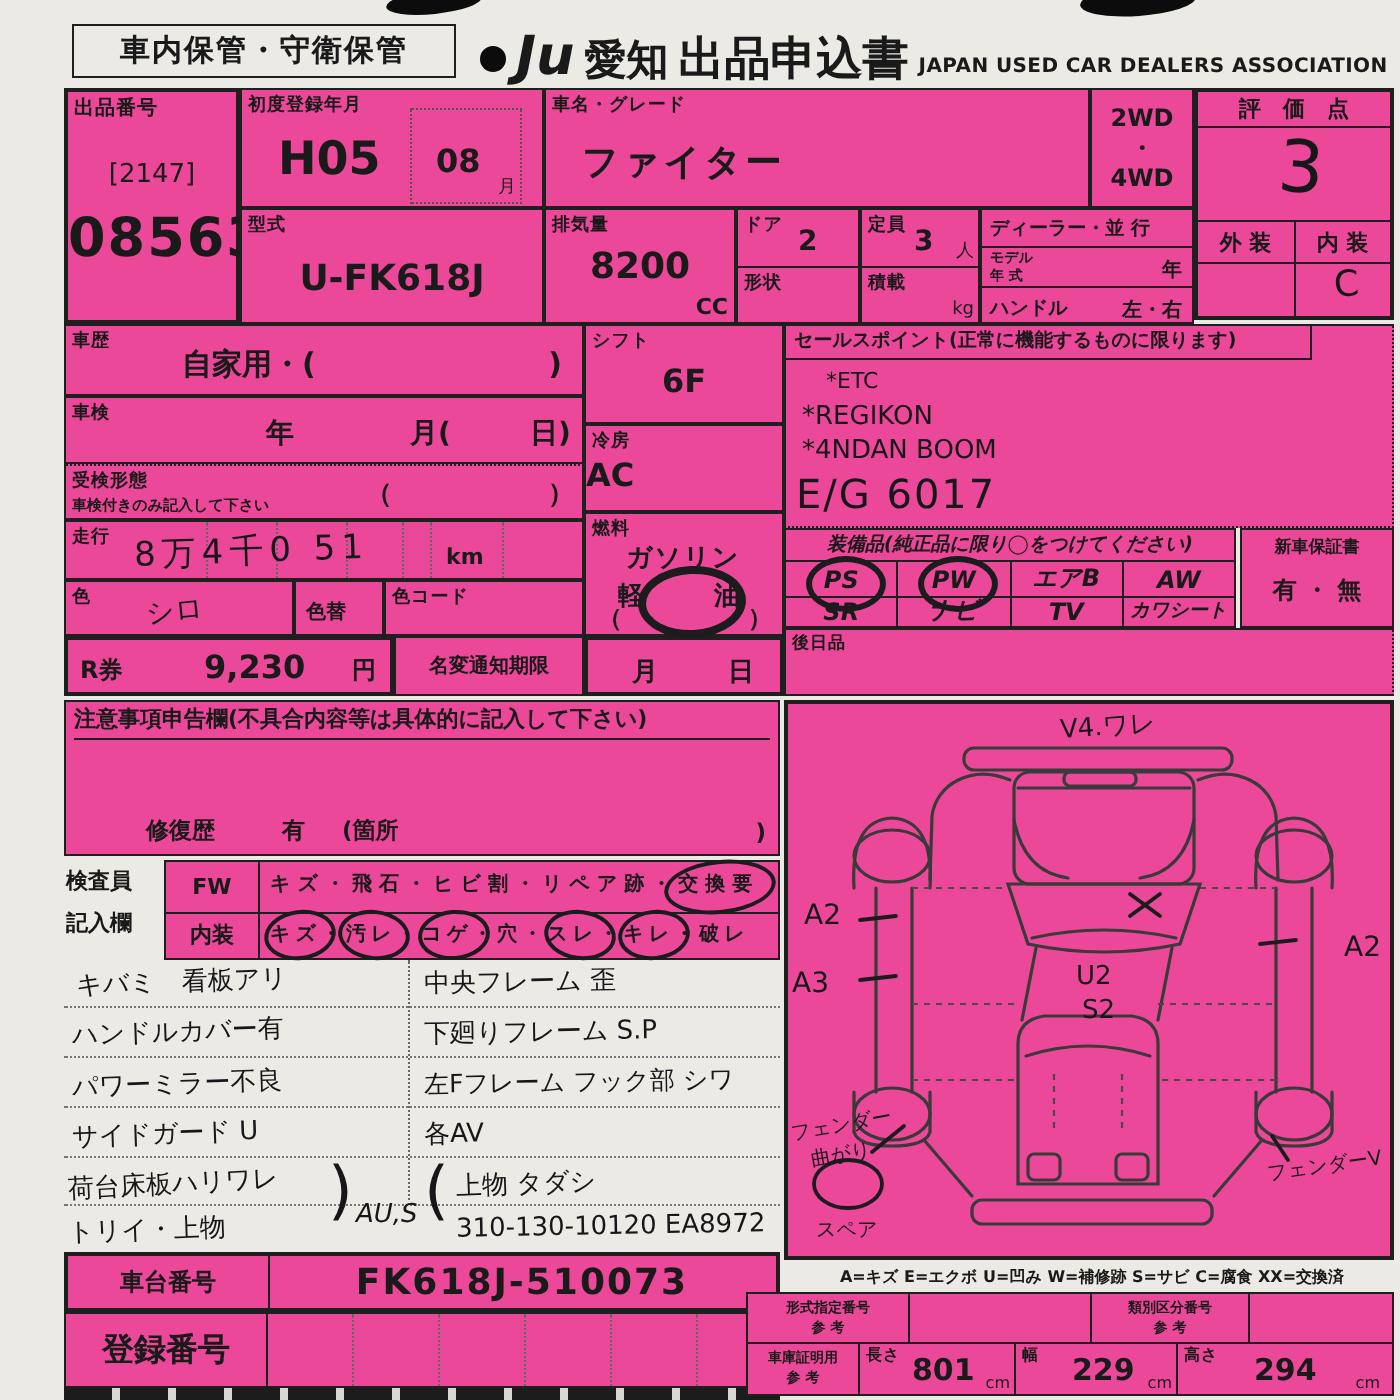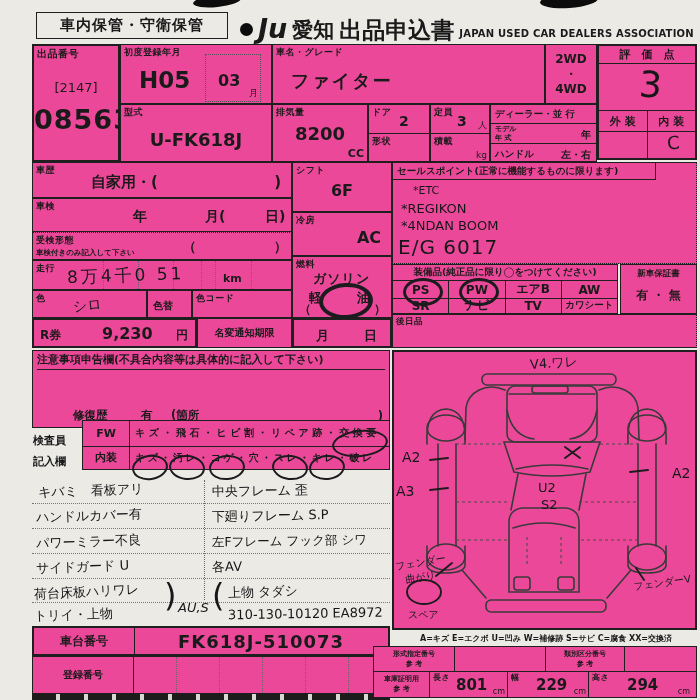--- a/index.html
+++ b/index.html
@@ -41,21 +41,21 @@
   <div class="bx b2" style="left:32px;top:44px;width:88px;height:118px;">
     <span class="lbl" style="font-size:10px;">出品番号</span>
     <div class="ab" style="top:34px;width:100%;text-align:center;font-size:13px;">[2147]</div>
     <div class="ab bold" style="top:58px;width:100%;text-align:center;font-size:27px;letter-spacing:1px;">08563</div>
   </div>
 
   <div class="bx" style="left:120px;top:44px;width:152px;height:60px;">
     <span class="lbl">初度登録年月</span>
     <div class="ab bold" style="left:18px;top:22px;font-size:23px;">H05</div>
     <div class="ab" style="left:84px;top:9px;width:54px;height:46px;border:1.3px dotted #555;">
-      <span class="ab bold" style="left:12px;top:16px;font-size:16px;">03</span>
+      <span class="ab bold" style="left:12px;top:16px;font-size:16px;">08</span>
       <span class="ab" style="right:2px;bottom:1px;font-size:9px;">月</span>
     </div>
   </div>
 
   <div class="bx" style="left:120px;top:104px;width:152px;height:58px;">
     <span class="lbl">型式</span>
     <div class="ab bold" style="top:24px;width:100%;text-align:center;font-size:18px;">U-FK618J</div>
   </div>
 
   <div class="bx" style="left:272px;top:44px;width:273px;height:60px;">
@@ -174,41 +174,41 @@
     <span class="ab bold" style="left:22px;top:7px;font-size:13px;">月</span>
     <span class="ab bold" style="left:70px;top:7px;font-size:13px;">日</span>
   </div>
 
   <div class="bx" style="left:292px;top:162px;width:100px;height:50px;">
     <span class="lbl">シフト</span>
     <div class="ab bold" style="top:18px;width:100%;text-align:center;font-size:16px;">6F</div>
   </div>
   <div class="bx" style="left:292px;top:212px;width:100px;height:44px;">
     <span class="lbl">冷房</span>
-    <div class="ab bold" style="top:15px;width:100%;text-align:center;font-size:16px;padding-left:27px;">AC</div>
+    <div class="ab bold" style="top:15px;width:100%;font-size:16px;">AC</div>
   </div>
   <div class="bx" style="left:292px;top:256px;width:100px;height:62px;">
     <span class="lbl">燃料</span>
     <span class="ab bold" style="left:20px;top:13px;font-size:13px;letter-spacing:1px;">ガソリン</span>
     <span class="ab bold" style="left:16px;top:32px;font-size:13px;">軽</span>
     <span class="ab bold" style="left:64px;top:32px;font-size:13px;">油</span>
     <div class="circ" style="left:26px;top:26px;width:46px;height:28px;border-width:4px;transform:rotate(-3deg);"></div>
     <span class="ab bold" style="left:6px;top:44px;font-size:12px;">（</span>
     <span class="ab bold" style="right:5px;top:44px;font-size:12px;">）</span>
   </div>
 
   <div class="bx" style="left:392px;top:162px;width:305px;height:102px;border-right-style:dotted;border-bottom-style:dotted;">
     <div class="ab bold" style="left:-1px;top:-1px;width:264px;height:18px;border:1.4px solid #1f1f1f;box-sizing:border-box;font-size:9.5px;line-height:15px;padding-left:4px;">セールスポイント(正常に機能するものに限ります)</div>
     <span class="ab hw" style="left:20px;top:21px;font-size:11px;">*ETC</span>
     <span class="ab hw" style="left:8px;top:38px;font-size:13px;">*REGIKON</span>
     <span class="ab hw" style="left:8px;top:55px;font-size:13px;">*4NDAN BOOM</span>
     <span class="ab hw" style="left:5px;top:72px;font-size:20px;letter-spacing:1px;">E/G 6017</span>
   </div>
 
-  <div class="bx" style="left:392px;top:264px;width:226px;height:50px;">
+  <div class="bx" style="left:392px;top:264px;width:226px;height:50px;font-style:italic;">
     <div class="ab bold" style="top:1px;width:100%;text-align:center;font-size:9.5px;">装備品(純正品に限り◯をつけてください)</div>
     <div class="ab" style="top:15px;left:0;right:0;height:17px;border-top:1.3px solid #1f1f1f;border-bottom:1.3px solid #1f1f1f;display:flex;">
       <div class="ctr bold" style="width:25%;border-right:1.3px solid #1f1f1f;font-size:12px;">PS</div>
       <div class="ctr bold" style="width:25%;border-right:1.3px solid #1f1f1f;font-size:12px;">PW</div>
       <div class="ctr bold" style="width:25%;border-right:1.3px solid #1f1f1f;font-size:12px;">エアB</div>
       <div class="ctr bold" style="width:25%;font-size:12px;">AW</div>
     </div>
     <div class="ab" style="top:33px;left:0;right:0;bottom:0;display:flex;">
       <div class="ctr bold" style="width:25%;border-right:1.3px solid #1f1f1f;font-size:12px;">SR</div>
       <div class="ctr bold" style="width:25%;border-right:1.3px solid #1f1f1f;font-size:12px;">ナビ</div>
@@ -233,21 +233,21 @@
     <span class="ab bold" style="left:40px;bottom:4px;font-size:11.5px;">修復歴</span>
     <span class="ab bold" style="left:108px;bottom:4px;font-size:11.5px;">有</span>
     <span class="ab bold" style="left:138px;bottom:4px;font-size:11.5px;">(箇所</span>
     <span class="ab bold" style="right:6px;bottom:4px;font-size:11.5px;">)</span>
   </div>
 
   <div class="ab bold" style="left:33px;top:431px;font-size:11px;line-height:1.9;">
     <div>検査員</div>
     <div>記入欄</div>
   </div>
-  <div class="bx" style="left:82px;top:420px;width:308px;height:50px;">
+  <div class="bx" style="left:82px;top:430px;width:308px;height:50px;">
     <div class="ab" style="top:0;left:0;right:0;height:25px;border-bottom:1.3px solid #1f1f1f;display:flex;">
       <div class="ctr bold" style="width:46px;border-right:1.3px solid #1f1f1f;font-size:11px;">FW</div>
       <div class="bold" style="flex:1;font-size:10px;letter-spacing:3.5px;line-height:24px;padding-left:5px;white-space:nowrap;">キズ・飛石・ヒビ割・リペア跡・交換要</div>
     </div>
     <div class="ab" style="top:25px;left:0;right:0;bottom:0;display:flex;">
       <div class="ctr bold" style="width:46px;border-right:1.3px solid #1f1f1f;font-size:11px;">内装</div>
       <div class="bold" style="flex:1;font-size:10px;letter-spacing:2.5px;line-height:24px;padding-left:5px;white-space:nowrap;">キズ・汚レ・コゲ・穴・スレ・キレ・破レ</div>
     </div>
   </div>
   <div class="circ" style="left:332px;top:430px;width:52px;height:23px;transform:rotate(-6deg);"></div>
@@ -286,21 +286,21 @@
     <span class="ab hw" style="left:132px;top:98px;font-size:32px;">)</span>
     <span class="ab hw" style="left:146px;top:122px;font-size:13px;font-style:italic;">AU,S</span>
     <span class="ab hw" style="left:180px;top:98px;font-size:32px;">(</span>
   </div>
 
   <div class="bx b2" style="left:32px;top:626px;width:358px;height:30px;">
     <div class="ab ctr bold" style="left:0;top:0;width:100px;height:100%;border-right:1.6px solid #1f1f1f;font-size:12px;">車台番号</div>
     <div class="ab ctr bold" style="left:100px;top:0;right:0;height:100%;font-size:18px;letter-spacing:1px;">FK618J-510073</div>
   </div>
   <div class="bx" style="left:32px;top:656px;width:358px;height:38px;">
-    <div class="ab ctr bold" style="left:0;top:0;width:100px;height:100%;border-right:1.3px solid #1f1f1f;font-size:10px;">登録番号</div>
+    <div class="ab ctr bold" style="left:0;top:0;width:100px;height:100%;border-right:1.3px solid #1f1f1f;font-size:16px;">登録番号</div>
     <div class="dotv" style="left:143px;"></div>
       <div class="dotv" style="left:186px;"></div>
     <div class="dotv" style="left:229px;"></div>
       <div class="dotv" style="left:272px;"></div>
     <div class="dotv" style="left:315px;"></div>
   </div>
   <div class="ab" style="left:32px;top:694px;width:358px;height:6px;background:repeating-linear-gradient(90deg,#1c1c1c 0 24px,#d8d7d2 24px 28px);"></div>
 
   <div class="bx b2" style="left:392px;top:350px;width:305px;height:280px;">
     <svg width="301" height="276" viewBox="0 0 301 276">

